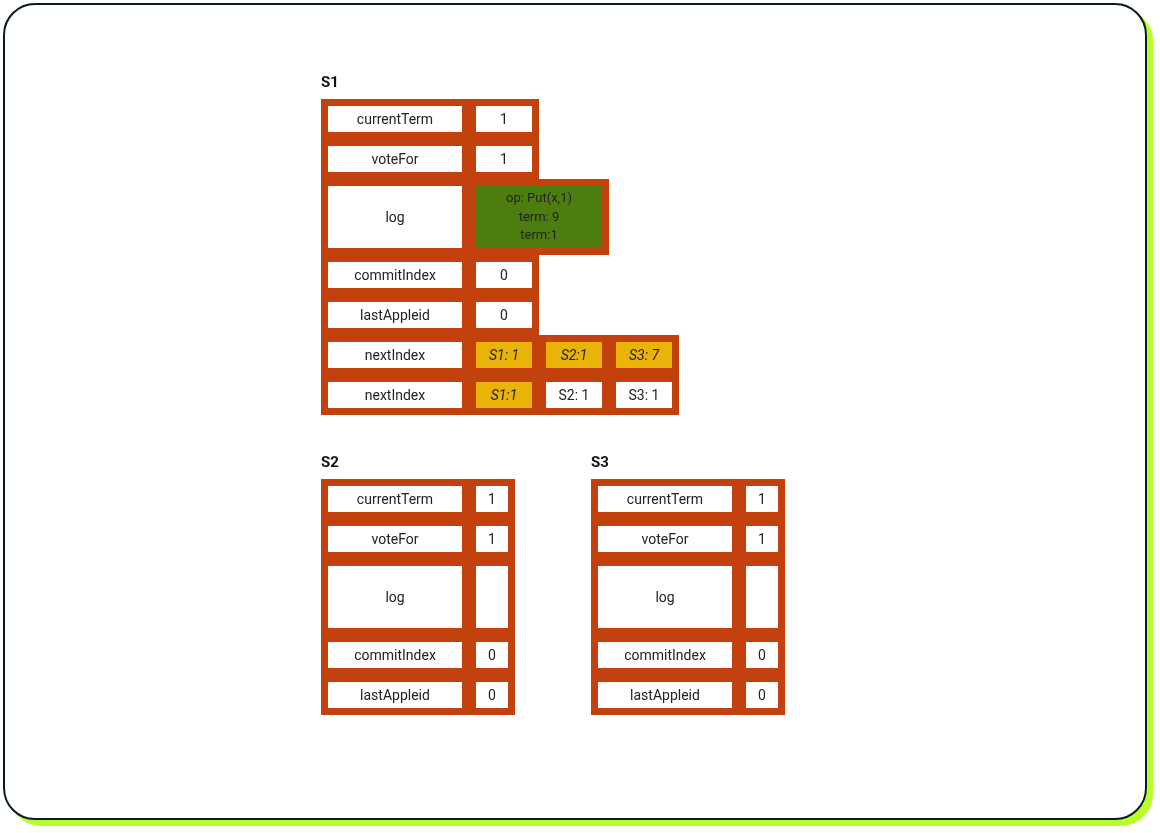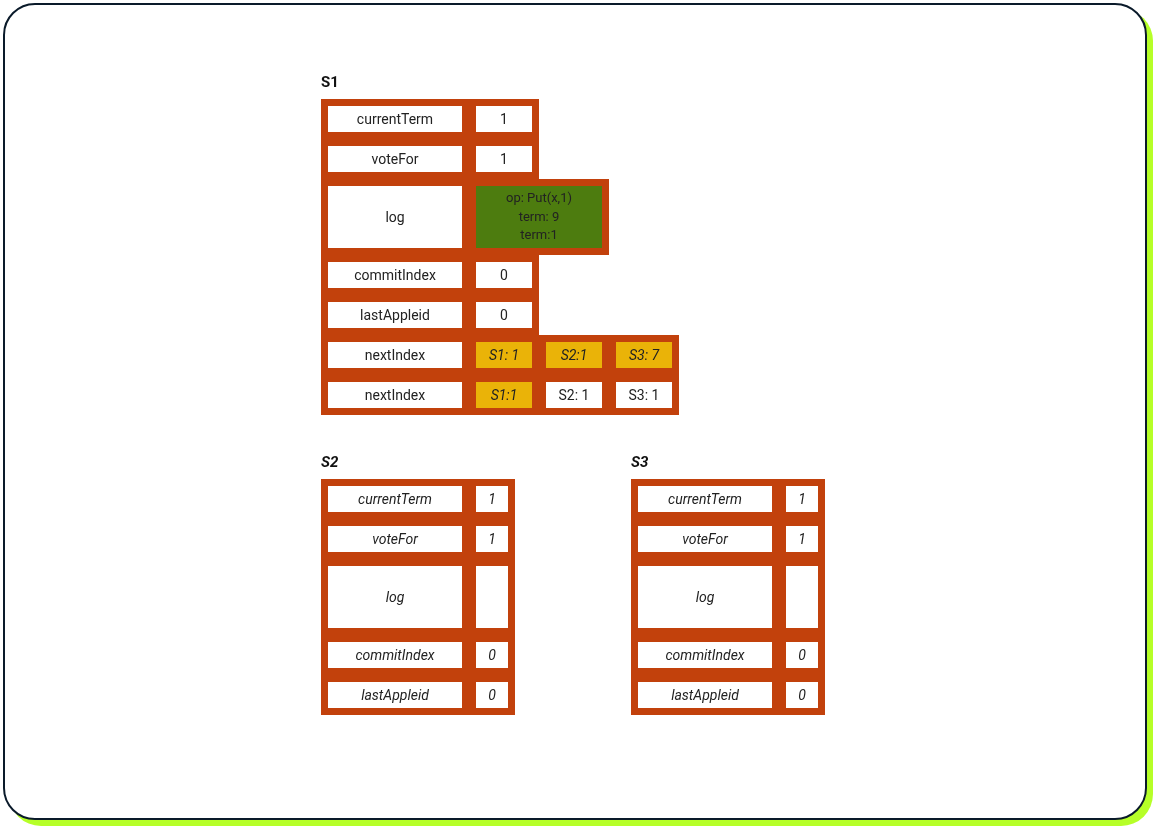--- a/index.html
+++ b/index.html
@@ -68,23 +68,22 @@
     height: 76px;
     line-height: 1.45;
     font-size: 13px;
   }
   table.state td.empty-log { width: 46px; height: 76px; }
   table.state td.wide { width: 70px; }
   table.state td.hl { background: #eab308; font-style: italic; }
 
   .bottom-row {
     display: flex;
-    gap: 116px;
+    gap: 76px;
     margin-top: 38px;
-    font-style: italic;
   }
 </style>
 </head>
 <body>
 
 <div class="stage">
   <div class="shadow"></div>
   <div class="card">
     <div class="content">
 

